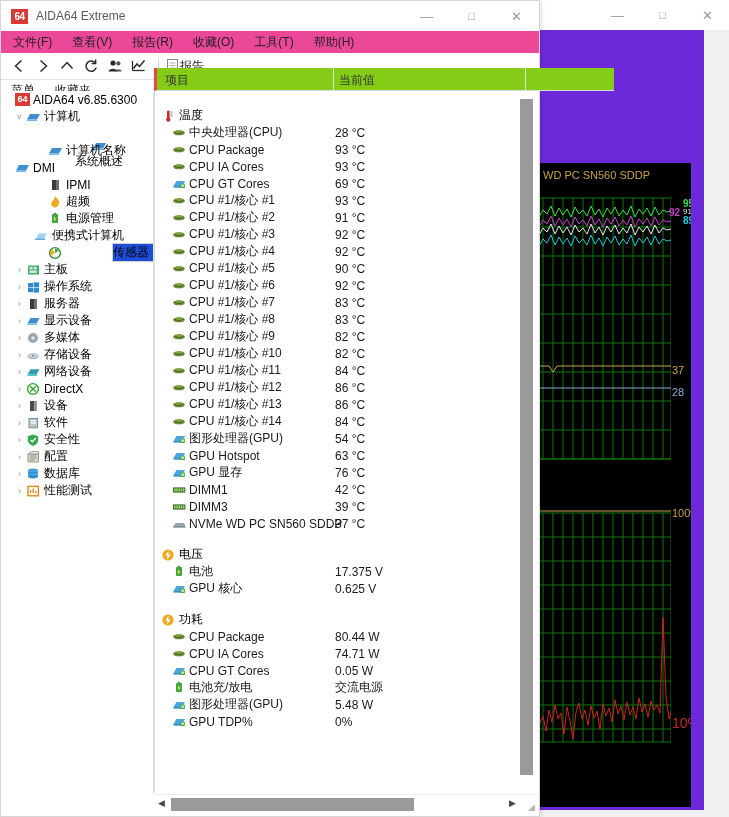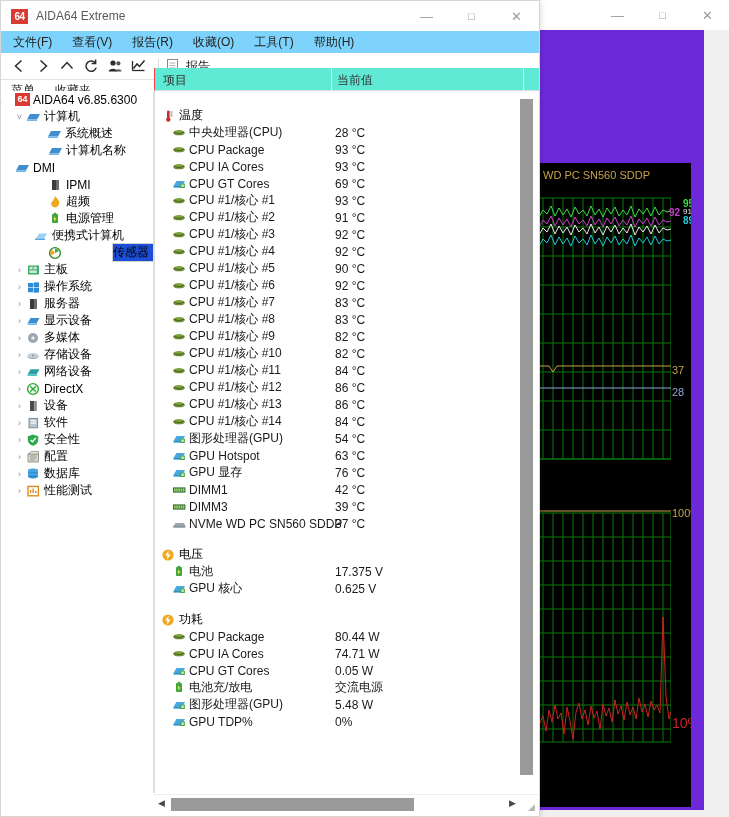--- a/index.html
+++ b/index.html
@@ -51,45 +51,45 @@
   }
   #app-icon{
     width:17px;height:15px;background:#d93a33;color:#fff;font-size:10px;font-weight:bold;
     display:flex;align-items:center;justify-content:center;margin-left:10px;
     font-family:"Liberation Sans",sans-serif;letter-spacing:-0.5px;
   }
   #app-title{margin-left:8px;font-size:12px;color:#5a5a5a;}
   #titlebar .winbtns{position:absolute;right:0;top:0;}
   #menubar{
     height:22px;display:flex;align-items:center;padding-left:12px;
-    background:#7dd3fc;font-size:12px;color:#222;
+    background:#ec4899;font-size:12px;color:#222;
   }
   .menu-item{margin-right:20px;white-space:nowrap;}
   #toolbar{
     height:26px;display:flex;align-items:center;padding-left:6px;
     border-bottom:1px solid #e2e2e2;background:#ffffff;
   }
   .tbtn{
     width:24px;height:24px;display:flex;align-items:center;justify-content:center;
     color:#333;
   }
   .tsep{width:1px;height:17px;background:#dcdcdc;margin:0 7px;}
-  .treport{display:flex;align-items:center;gap:6px;font-size:12px;color:#222;}
+  .treport{display:flex;align-items:center;font-size:12px;color:#222;}
   
   #tabstrip{
     height:22px;display:flex;align-items:flex-end;
     border-bottom:1px solid #dcdcdc;background:#ffffff;
   }
   .side-tab{
     font-size:12px;color:#222;padding:2px 6px 3px 10px;
   }
   .side-tab.fav{padding-left:14px;}
   #columns{
-    position:absolute;left:153px;top:67px;width:385px;height:23px;
-    background:#5eead4;border-bottom:1px solid #dcdcdc;border-left:1px solid #ef4444;
+    position:absolute;left:153px;top:67px;width:460px;height:23px;
+    background:#84cc16;border-bottom:1px solid #dcdcdc;border-left:3px solid #ef4444;
     box-sizing:border-box;
   }
   .col-h{position:absolute;top:4px;font-size:12px;color:#333;}
   .colsep{position:absolute;top:0;width:1px;height:22px;background:#e6e6e6;}
   
   #sidebar{
     position:absolute;left:1px;top:90px;width:151px;height:702px;
     background:#ffffff;border-right:1px solid #e0e0e0;overflow:hidden;
   }
   .tnode{
@@ -347,21 +347,21 @@
       <div class="tnode" style="padding-left: 11px;">
         <span class="twist">˅</span>
         <span class="tico">
           <svg width="15" height="14" viewBox="0 0 15 14">
             <path d="M1 9.5 L4 4 L14 4 L11 9.5 Z" fill="#3f8fd0"></path>
             <path d="M1 9.5 L11 9.5 L11 11 L1 11 Z" fill="#6fb7ec"></path>
           </svg>
         </span>
         <span class="tlabel">计算机</span>
       </div>
-      <div class="tnode" style="padding-left: 32px;">
+      <div class="tnode" style="padding-left: 47px; flex-direction: column;">
         <span class="twist"></span>
         <span class="tico">
           <svg width="15" height="14" viewBox="0 0 15 14">
             <path d="M1 9.5 L4 4 L14 4 L11 9.5 Z" fill="#3f8fd0"></path>
             <path d="M1 9.5 L11 9.5 L11 11 L1 11 Z" fill="#6fb7ec"></path>
           </svg>
         </span>
         <span class="tlabel">系统概述</span>
       </div>
       <div class="tnode" style="padding-left: 33px;">

